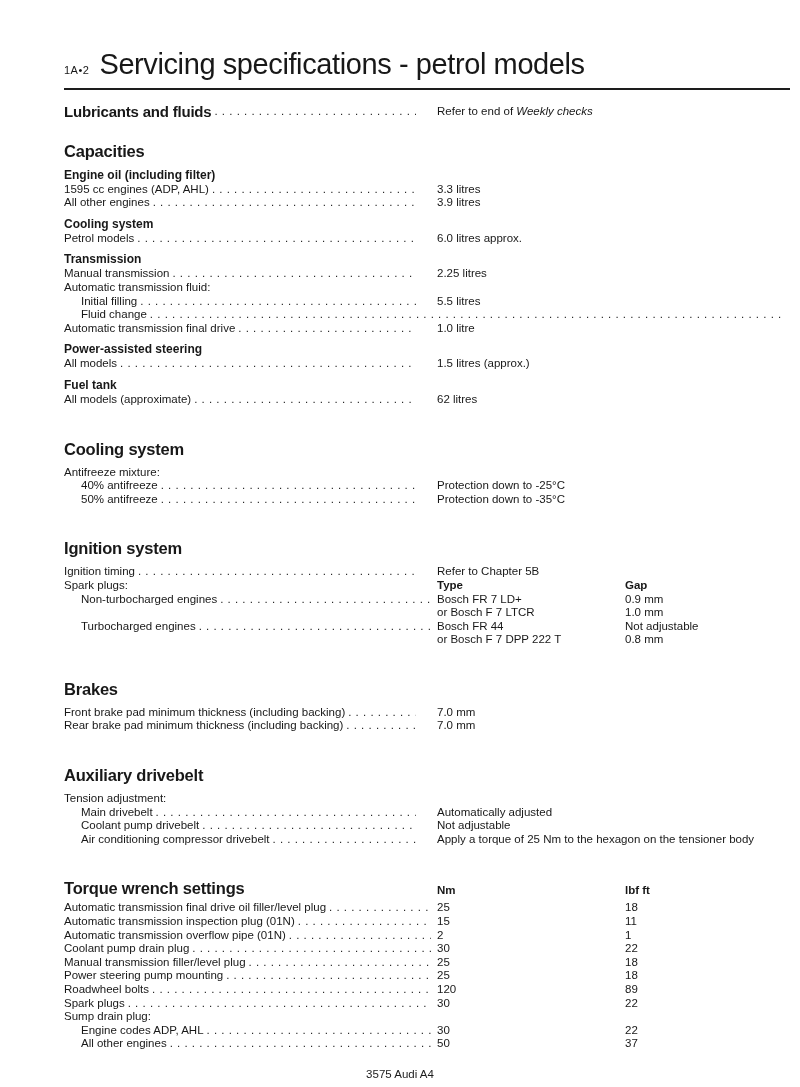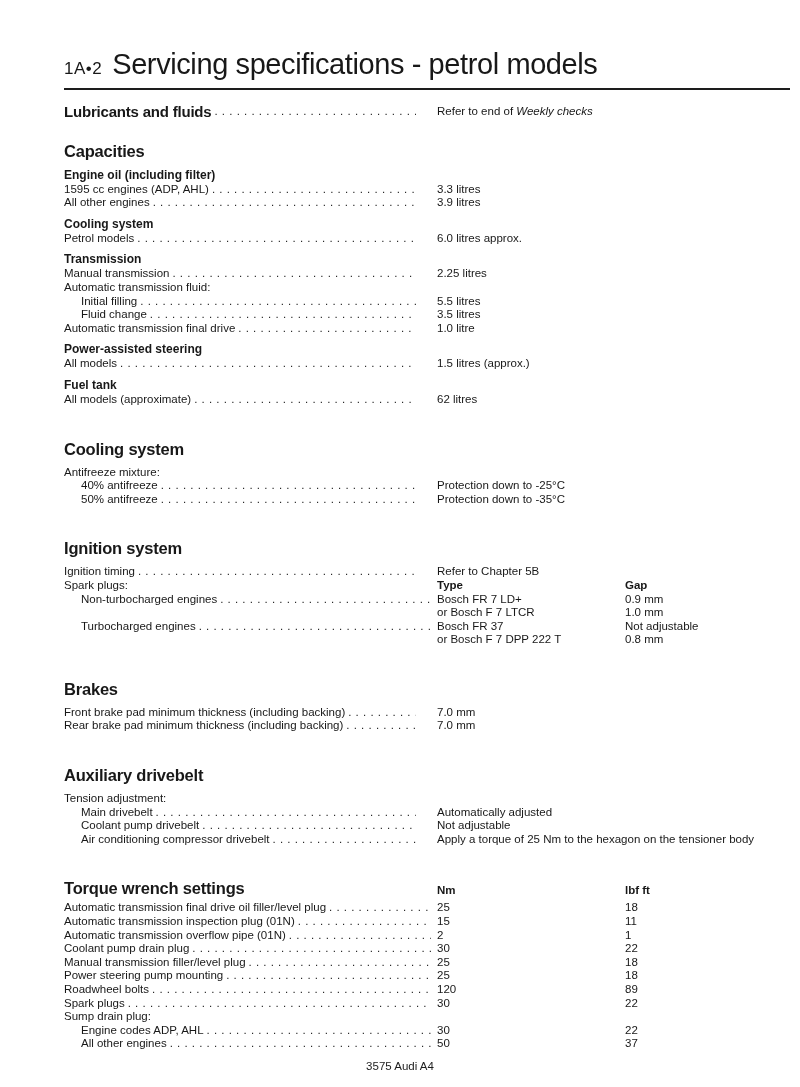--- a/index.html
+++ b/index.html
@@ -7,21 +7,21 @@
     width:800px; height:1087px;
     font-family:"Liberation Sans", sans-serif;
     color:#181818;
     -webkit-font-smoothing:antialiased;
   }
   .page { position:relative; width:800px; height:1087px; overflow:hidden; }
   .content { padding:42px 10px 0 64px; }
 
   
   .title-row { display:flex; align-items:baseline; }
-  .page-ref { font-size:17px; letter-spacing:.5px; margin-right:10px; }
+  .page-ref { font-size:11px; letter-spacing:.5px; margin-right:10px; }
   .doc-title { font-size:29px; letter-spacing:-.4px;margin-top:6px; }
   .title-rule { border:none; border-top:2px solid #1d1d1d; margin:7px 0 0 0; }
 
   
   .row { display:flex; align-items:flex-end; font-size:11.5px; line-height:13.6px; }
   .lbl { white-space:nowrap; }
   .ind { padding-left:17px; }
   .dots { flex:1 1 auto; overflow:hidden; white-space:nowrap; letter-spacing:.5px; margin:0 6px 0 3px; color:#1c1c1c; }
   .fill { flex:1 1 auto; }
   .v2 { flex:0 0 353px; white-space:nowrap;padding-left:15px; }   
@@ -37,21 +37,21 @@
   .h3 { font-size:12px; font-weight:700; margin:7px 0 1px 0; line-height:14px; }
   .sec { margin-top:23px; }
   .sec-head-gap { margin-bottom:7px; }
   .sec-big-gap { margin-top:33px; }
 
   .torque-head { display:flex; align-items:baseline; margin-bottom:3px; }
   .torque-head .h2 { flex:0 0 auto; }
   .torque-head .c2, .torque-head .c3 { font-size:11.5px; font-weight:700; }
 
   .footer {
-    position:absolute; left:0; bottom:15px; width:100%;
+    position:absolute; left:0; bottom:7px; width:100%;
     text-align:center; font-size:11.5px; color:#1c1c1c;
   }
 </style>
 </head>
 <body>
 
 <div class="page">
   <div class="content">
 
     <div class="title-row">
@@ -100,21 +100,20 @@
         <span class="v2"></span>
       </div>
       <div class="row">
         <span class="lbl ind">Initial filling</span>
         <span class="dots">. . . . . . . . . . . . . . . . . . . . . . . . . . . . . . . . . . . . . . . . . . . . . . . . . . . . . . . . . . . . . . . . . . . . . . . . . . . . . . . . . . . . . . . . . . . . . . . . . . . . . . . . . . . . . . . . . . . . . . . . </span>
         <span class="v2">5.5 litres</span>
       </div>
       <div class="row">
         <span class="lbl ind">Fluid change</span>
         <span class="dots">. . . . . . . . . . . . . . . . . . . . . . . . . . . . . . . . . . . . . . . . . . . . . . . . . . . . . . . . . . . . . . . . . . . . . . . . . . . . . . . . . . . . . . . . . . . . . . . . . . . . . . . . . . . . . . . . . . . . . . . . </span>
-        <span class="v2">3.5 litres</span>
       </div>
       <div class="row">
         <span class="lbl">Automatic transmission final drive</span>
         <span class="dots">. . . . . . . . . . . . . . . . . . . . . . . . . . . . . . . . . . . . . . . . . . . . . . . . . . . . . . . . . . . . . . . . . . . . . . . . . . . . . . . . . . . . . . . . . . . . . . . . . . . . . . . . . . . . . . . . . . . . . . . . </span>
         <span class="v2">1.0 litre</span>
       </div>
 
       <div class="h3">Power-assisted steering</div>
       <div class="row">
         <span class="lbl">All models</span>
@@ -168,21 +167,21 @@
       </div>
       <div class="row">
         <span class="lbl ind"></span>
         <span class="fill"></span>
         <span class="c2">or Bosch F 7 LTCR</span>
         <span class="c3">1.0 mm</span>
       </div>
       <div class="row">
         <span class="lbl ind">Turbocharged engines</span>
         <span class="dots">. . . . . . . . . . . . . . . . . . . . . . . . . . . . . . . . . . . . . . . . . . . . . . . . . . . . . . . . . . . . . . . . . . . . . . . . . . . . . . . . . . . . . . . . . . . . . . . . . . . . . . . . . . . . . . . . . . . . . . . . </span>
-        <span class="c2">Bosch FR 37</span>
+        <span class="c2">Bosch FR 44</span>
         <span class="c3">Not adjustable</span>
       </div>
       <div class="row">
         <span class="lbl ind"></span>
         <span class="fill"></span>
         <span class="c2">or Bosch F 7 DPP 222 T</span>
         <span class="c3">0.8 mm</span>
       </div>
     </div>
 

